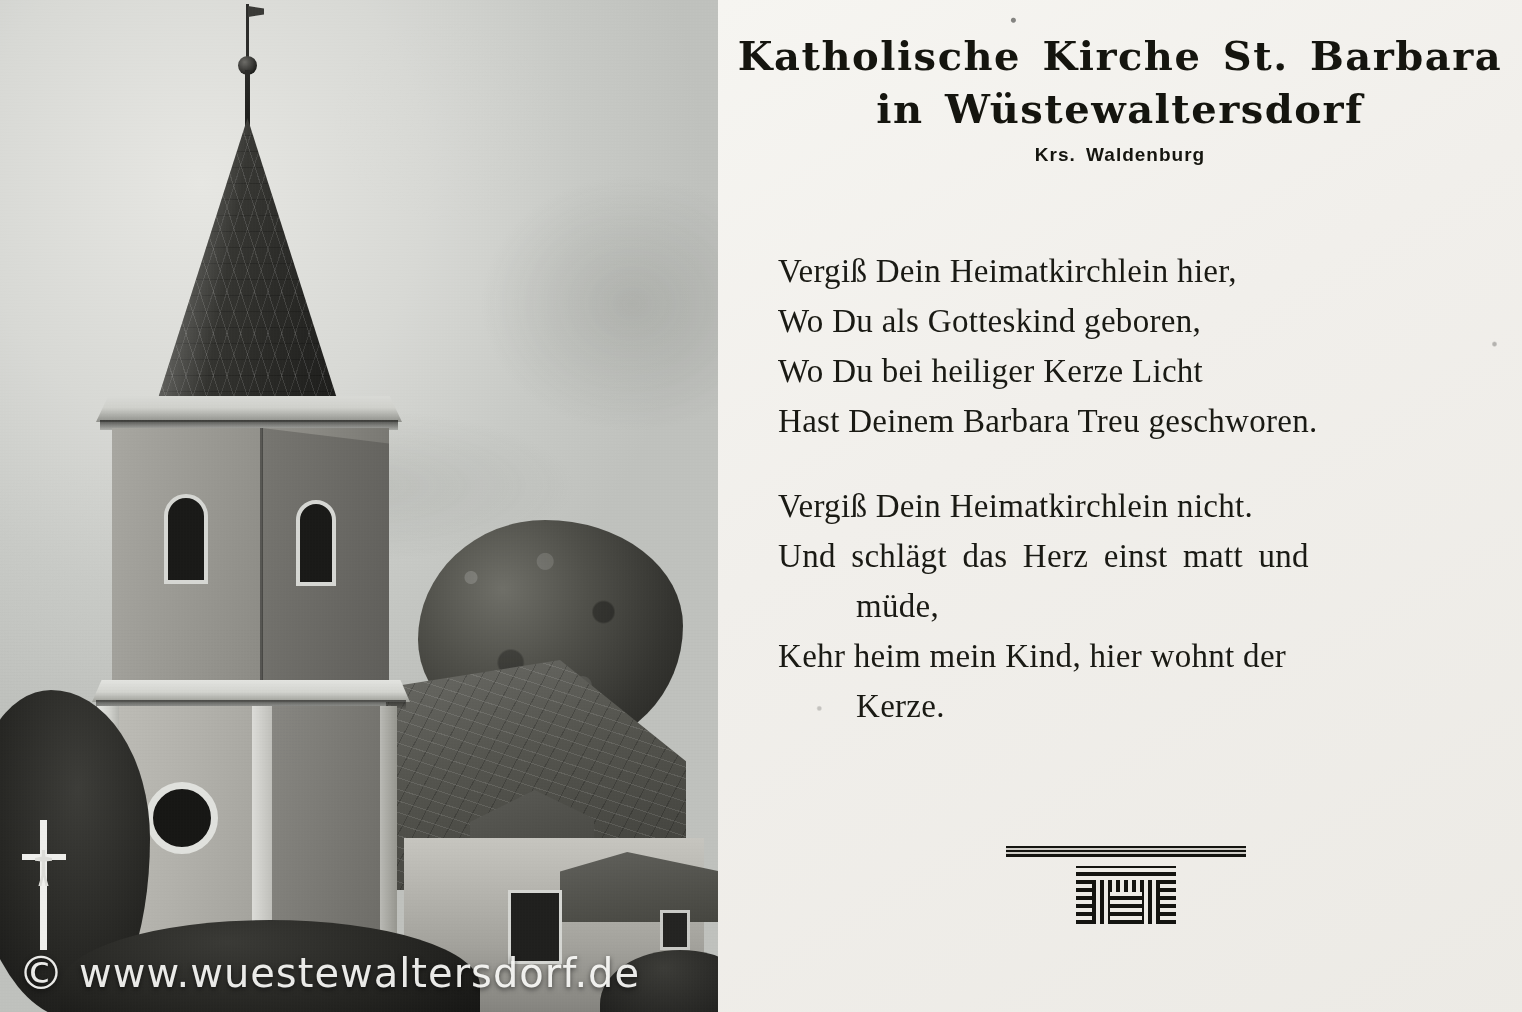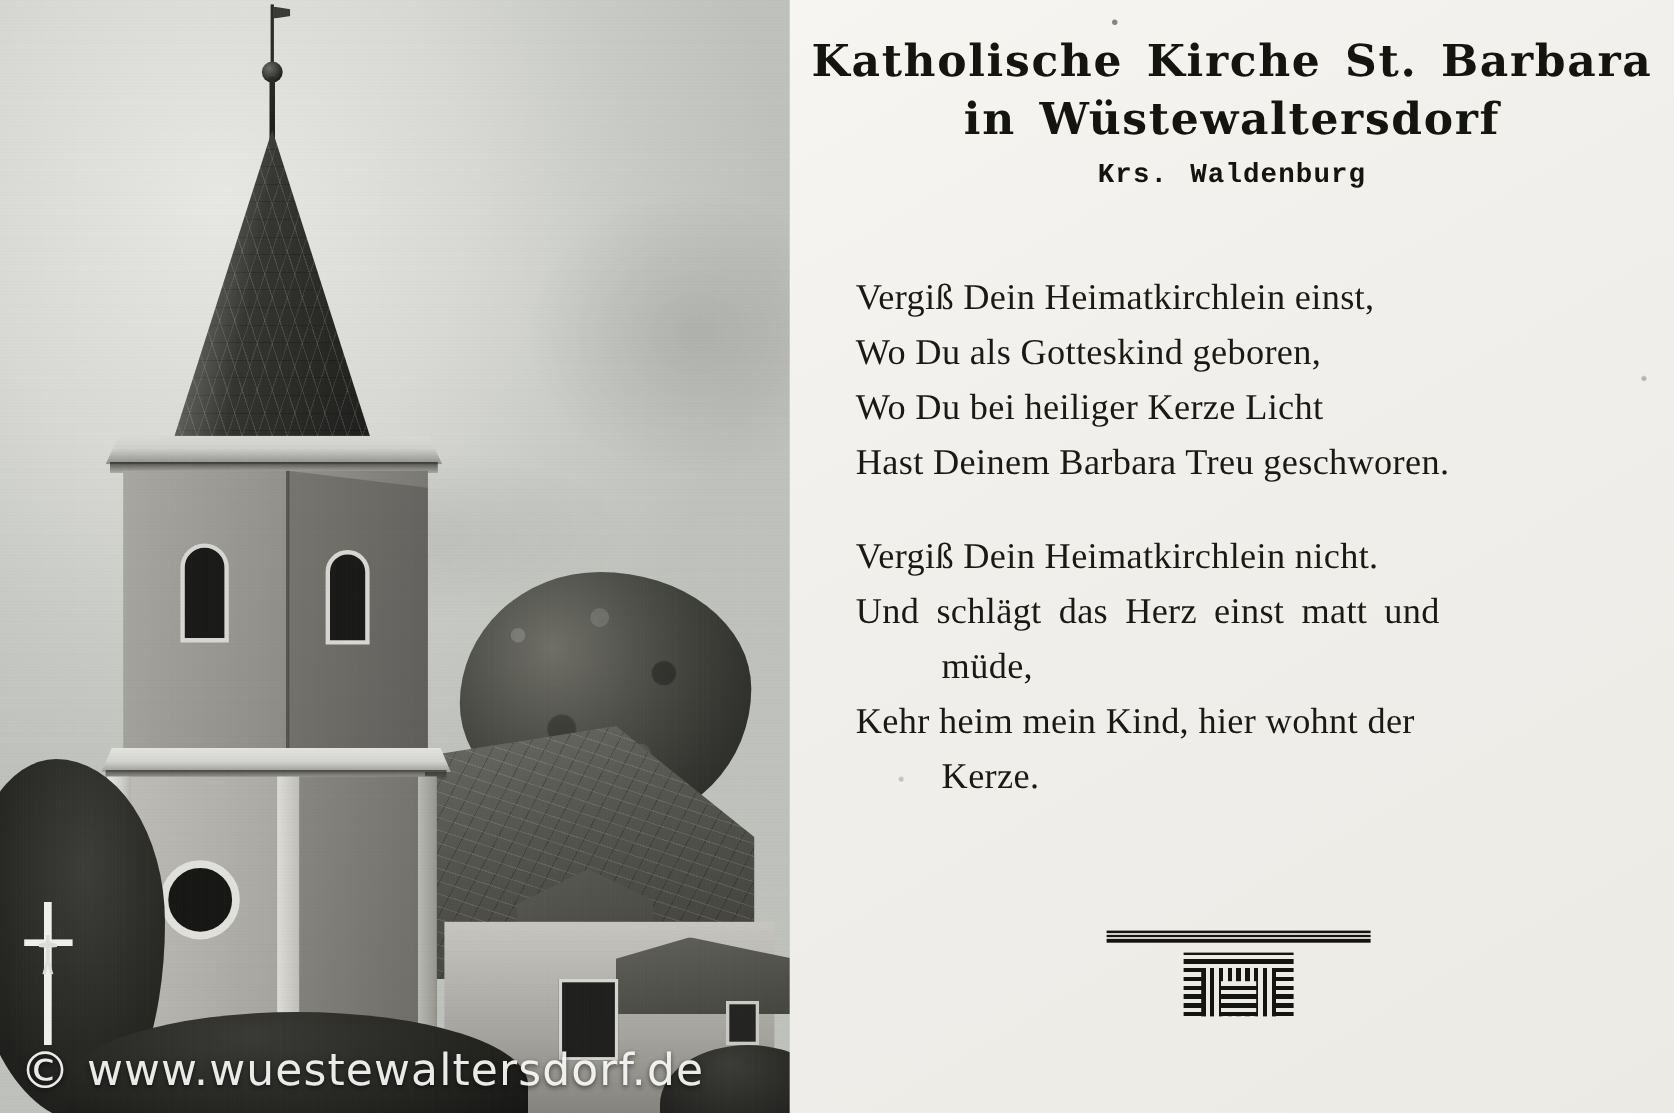--- a/index.html
+++ b/index.html
@@ -458,23 +458,23 @@
   .title-line-2 {
     font-family: "DejaVu Serif", serif;
     font-weight: bold;
     font-size: 40px;
     letter-spacing: 1.5px;
     line-height: 1.32;
     word-spacing: 6px;
   }
   .subtitle {
     margin-top: 8px;
-    font-family: Liberation Mono, monospace;
+    font-family: Liberation Sans, sans-serif;
     font-weight: bold;
-    font-size: 25px;
+    font-size: 19px;
     letter-spacing: 1px;
     word-spacing: 4px;
   }
   .poem {
     position: absolute;
     left: 60px;
     top: 246px;
     width: 700px;
     color: #1a1a14;
     font-family: "Liberation Serif", serif;
@@ -618,21 +618,21 @@
     <div class="panel-speck"></div>
 
     <div class="title-block">
       <div class="title-line-1">Katholische Kirche St. Barbara</div>
       <div class="title-line-2">in Wüstewaltersdorf</div>
       <div class="subtitle">Krs. Waldenburg</div>
     </div>
 
     <div class="poem">
       <div class="stanza">
-        <div class="line">Vergiß Dein Heimatkirchlein einst,</div>
+        <div class="line">Vergiß Dein Heimatkirchlein hier,</div>
         <div class="line">Wo Du als Gotteskind geboren,</div>
         <div class="line">Wo Du bei heiliger Kerze Licht</div>
         <div class="line">Hast Deinem Barbara Treu geschworen.</div>
       </div>
       <div class="stanza">
         <div class="line">Vergiß Dein Heimatkirchlein nicht.</div>
         <div class="line spread">Und schlägt das Herz einst matt und</div>
         <div class="line indent">müde,</div>
         <div class="line">Kehr heim mein Kind, hier wohnt der</div>
         <div class="line indent">Kerze.</div>

